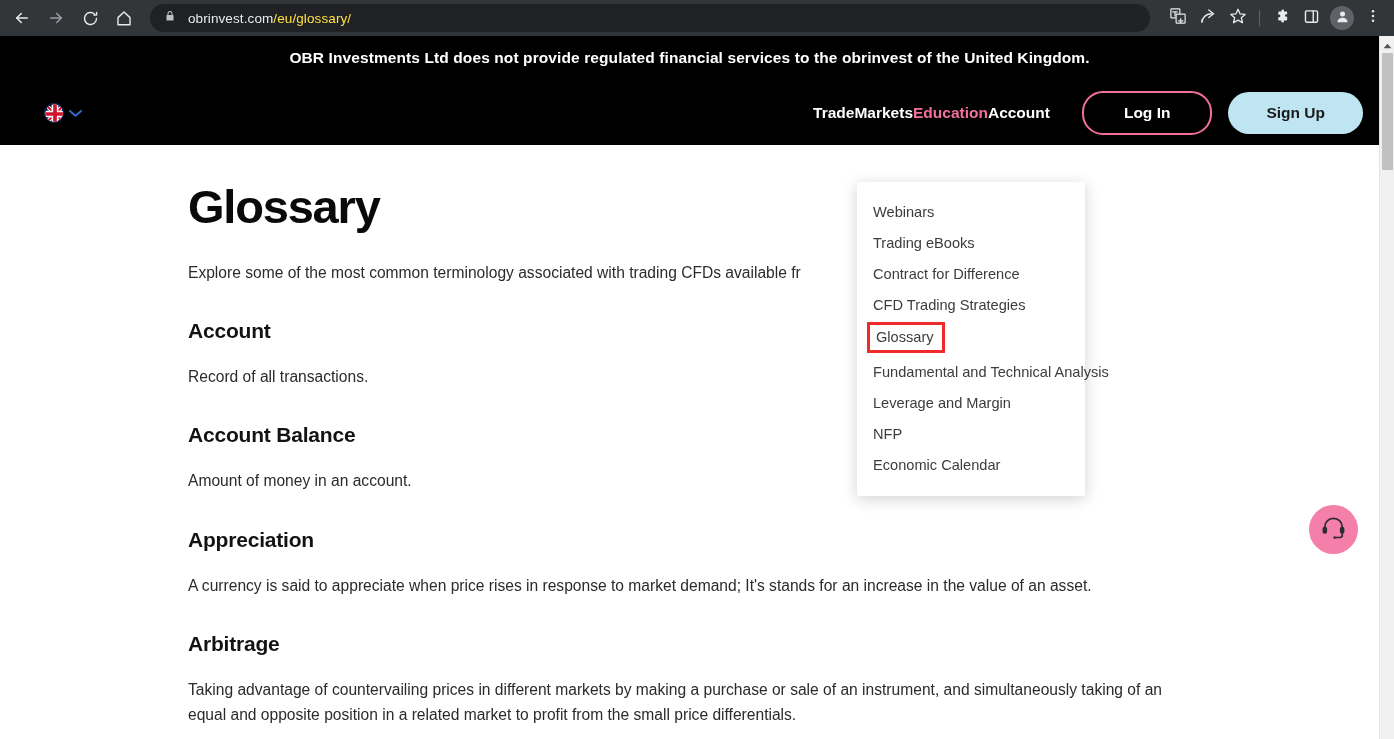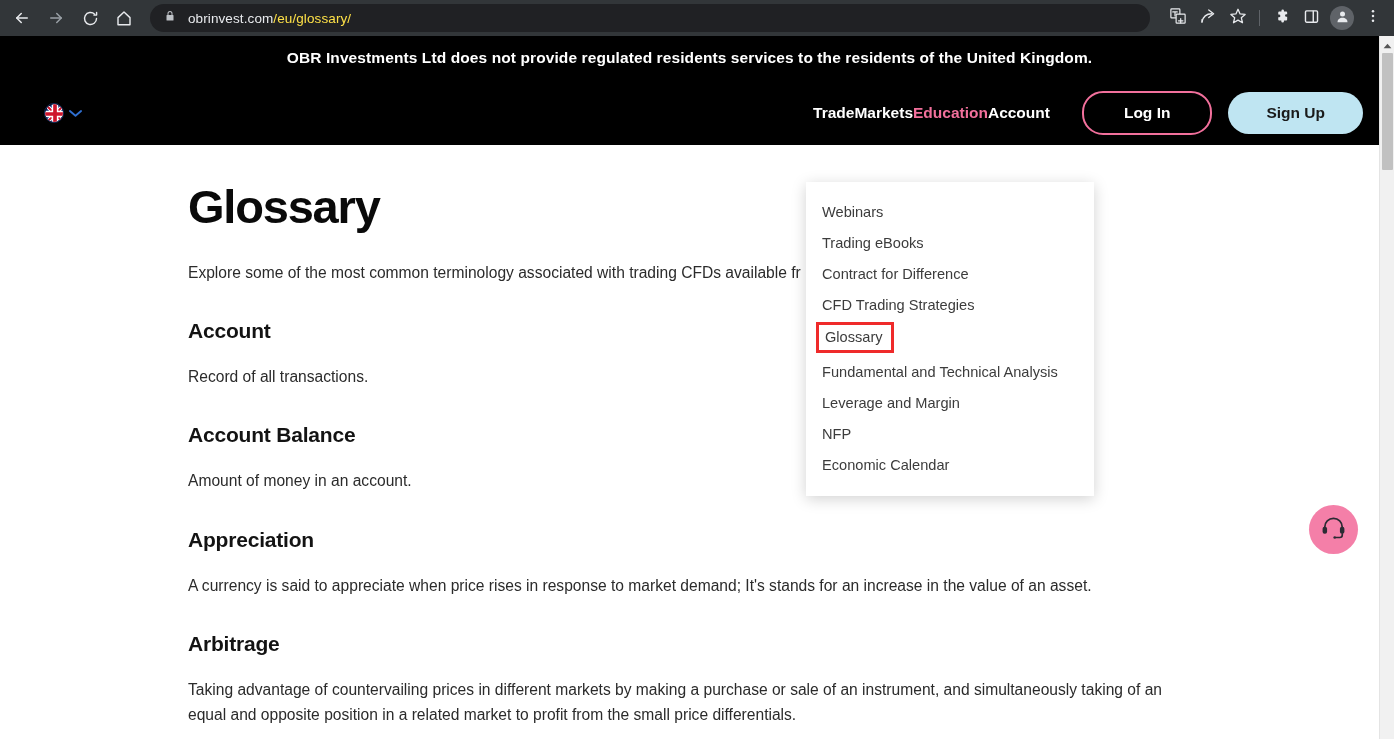--- a/index.html
+++ b/index.html
@@ -138,22 +138,22 @@
     height: 42px; padding: 0 38px;
     background: #bfe5f2; border-radius: 21px;
     color: #1a1a1a; font-size: 15.5px; font-weight: bold;
     display: flex; align-items: center; justify-content: center;
     white-space: nowrap;
   }
 
   
   #education-dropdown {
     position: absolute;
-    left: 806px; top: 146px;
-    width: 288px;
+    left: 857px; top: 146px;
+    width: 228px;
     background: #ffffff;
     box-shadow: 0 3px 14px rgba(0,0,0,.18);
     padding: 14px 0 16px 0;
     z-index: 50;
   }
   .dd-item {
     font-size: 14.6px; color: #3c3c3c;
     padding: 7.5px 0 7.5px 16px;
     line-height: 1.1;
     white-space: nowrap;
@@ -333,21 +333,21 @@
             <circle cx="12" cy="19" r="1.9"></circle>
         </svg>
       </span>
     </div>
   </div>
 </div>
 
 <div id="page-viewport">
 
   <div id="site-banner">
-    <span id="site-banner-text">OBR Investments Ltd does not provide regulated residents services to the residents of the United Kingdom.</span>
+    <span id="site-banner-text">OBR Investments Ltd does not provide regulated financial services to the obrinvest of the United Kingdom.</span>
   </div>
 
   <div id="site-header">
 
 
     <div id="lang-selector">
       <span id="lang-flag">
         <svg width="20" height="20" viewBox="0 0 60 60">
           <circle cx="30" cy="30" r="30" fill="#00247d"></circle>
           <g clip-path="url(#c)">

